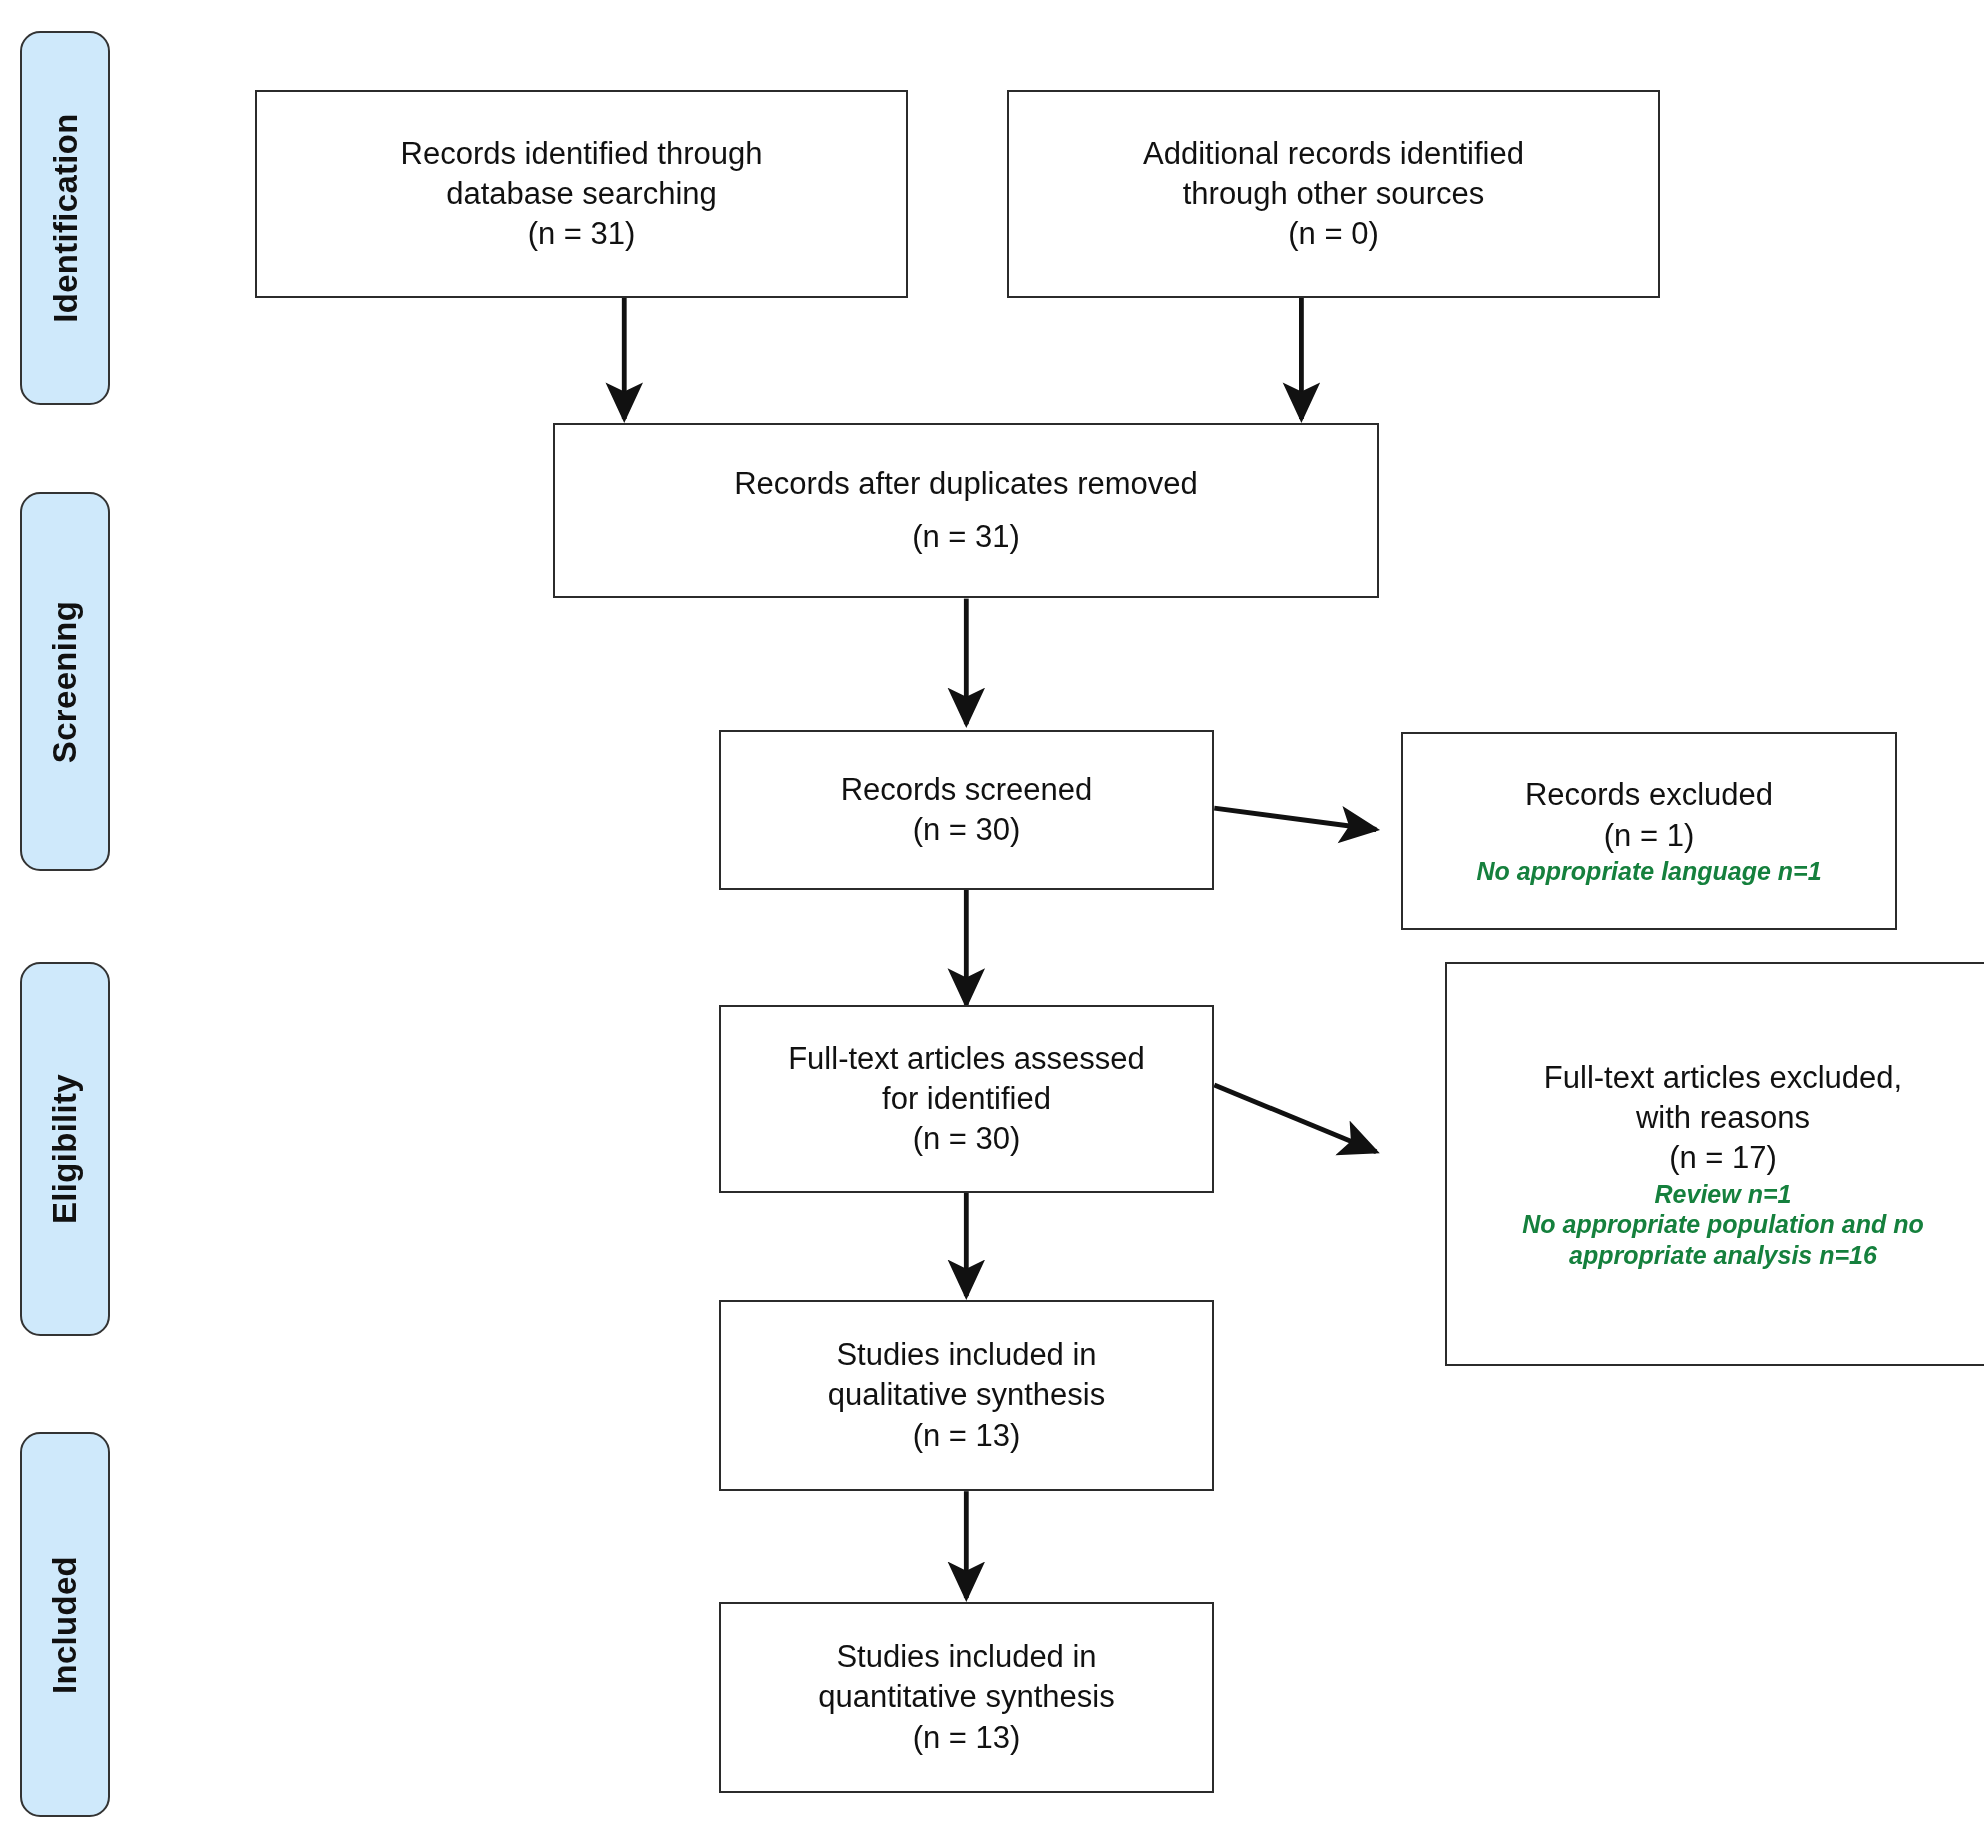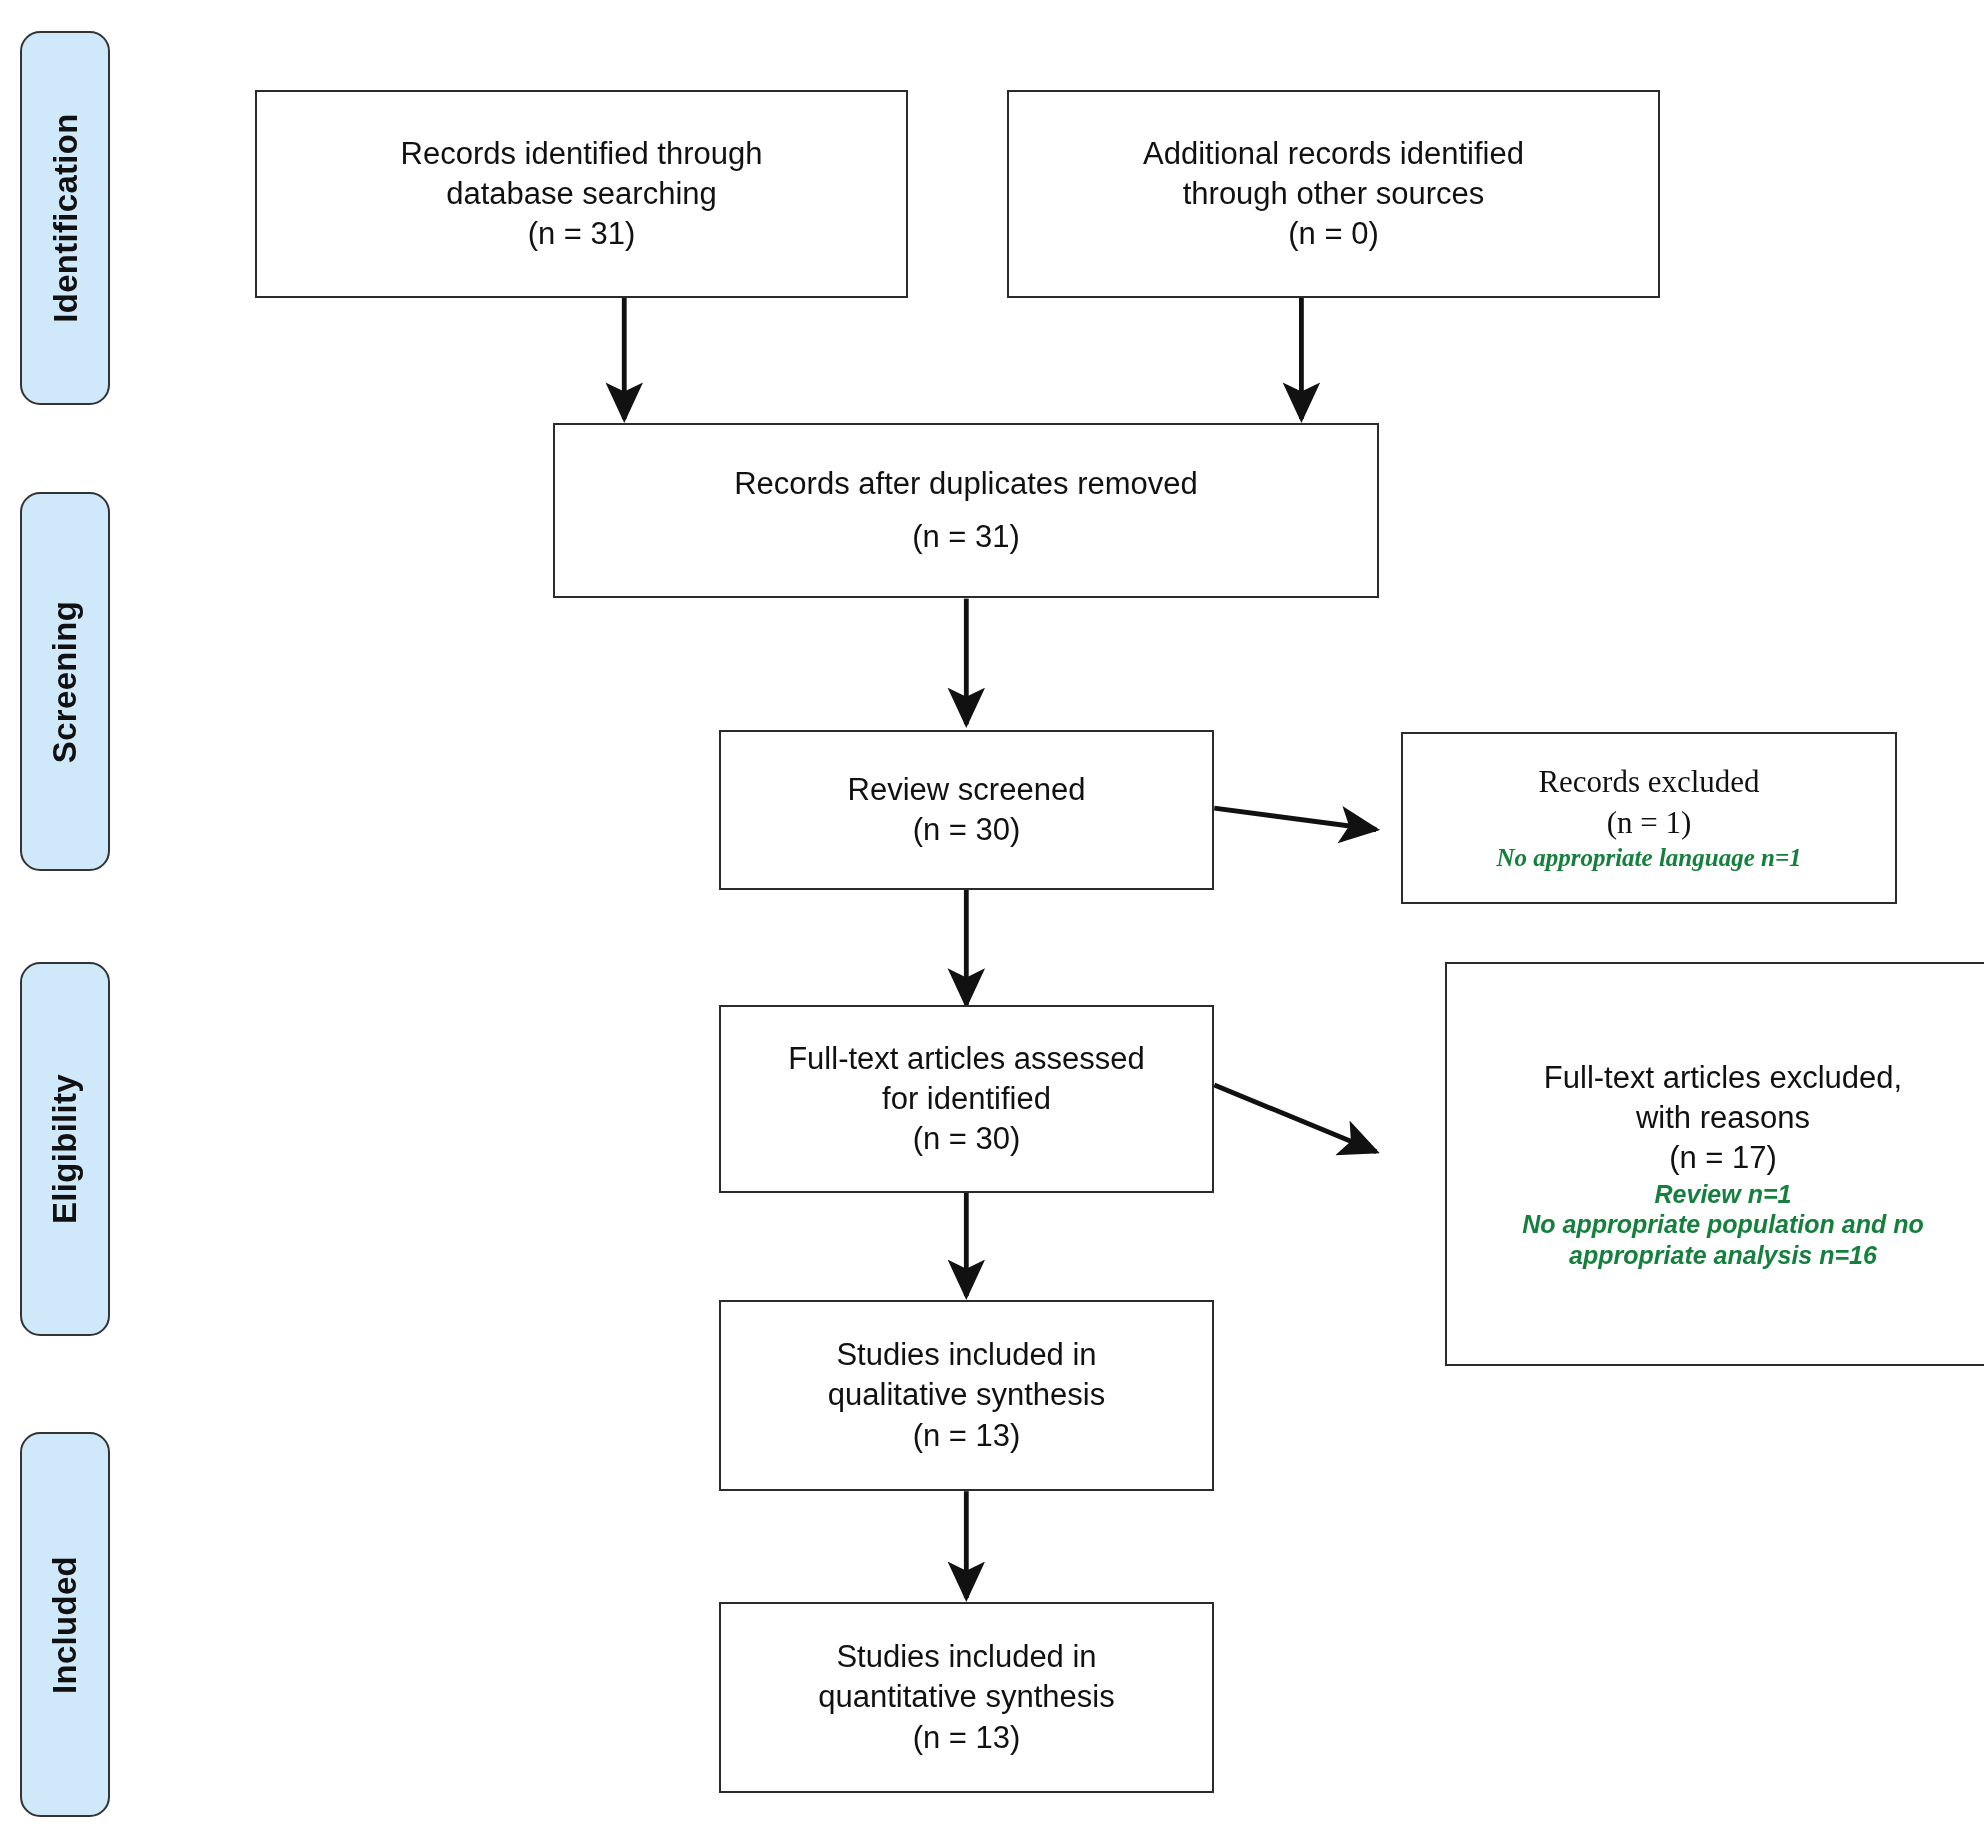--- a/index.html
+++ b/index.html
@@ -130,25 +130,25 @@
     <div class="line">through other sources</div>
     <div class="line">(n = 0)</div>
   </div>
 
   <div class="flow-box" style="left:553px; top:423px; width:826px; height:175px;gap:12px;">
     <div class="line">Records after duplicates removed</div>
     <div class="line">(n = 31)</div>
   </div>
 
   <div class="flow-box" style="left:719px; top:730px; width:495px; height:160px;">
-    <div class="line">Review screened</div>
+    <div class="line">Records screened</div>
     <div class="line">(n = 30)</div>
   </div>
 
-  <div class="flow-box" style="left:1401px; top:732px; width:496px; height:172px;font-family:Liberation Serif, serif;">
+  <div class="flow-box" style="left:1401px; top:732px; width:496px; height:198px;">
     <div class="line">Records excluded</div>
     <div class="line">(n = 1)</div>
     <div class="reason">No appropriate language n=1</div>
   </div>
 
   <div class="flow-box" style="left:719px; top:1005px; width:495px; height:188px;">
     <div class="line">Full-text articles assessed</div>
     <div class="line">for identified</div>
     <div class="line">(n = 30)</div>
   </div>

